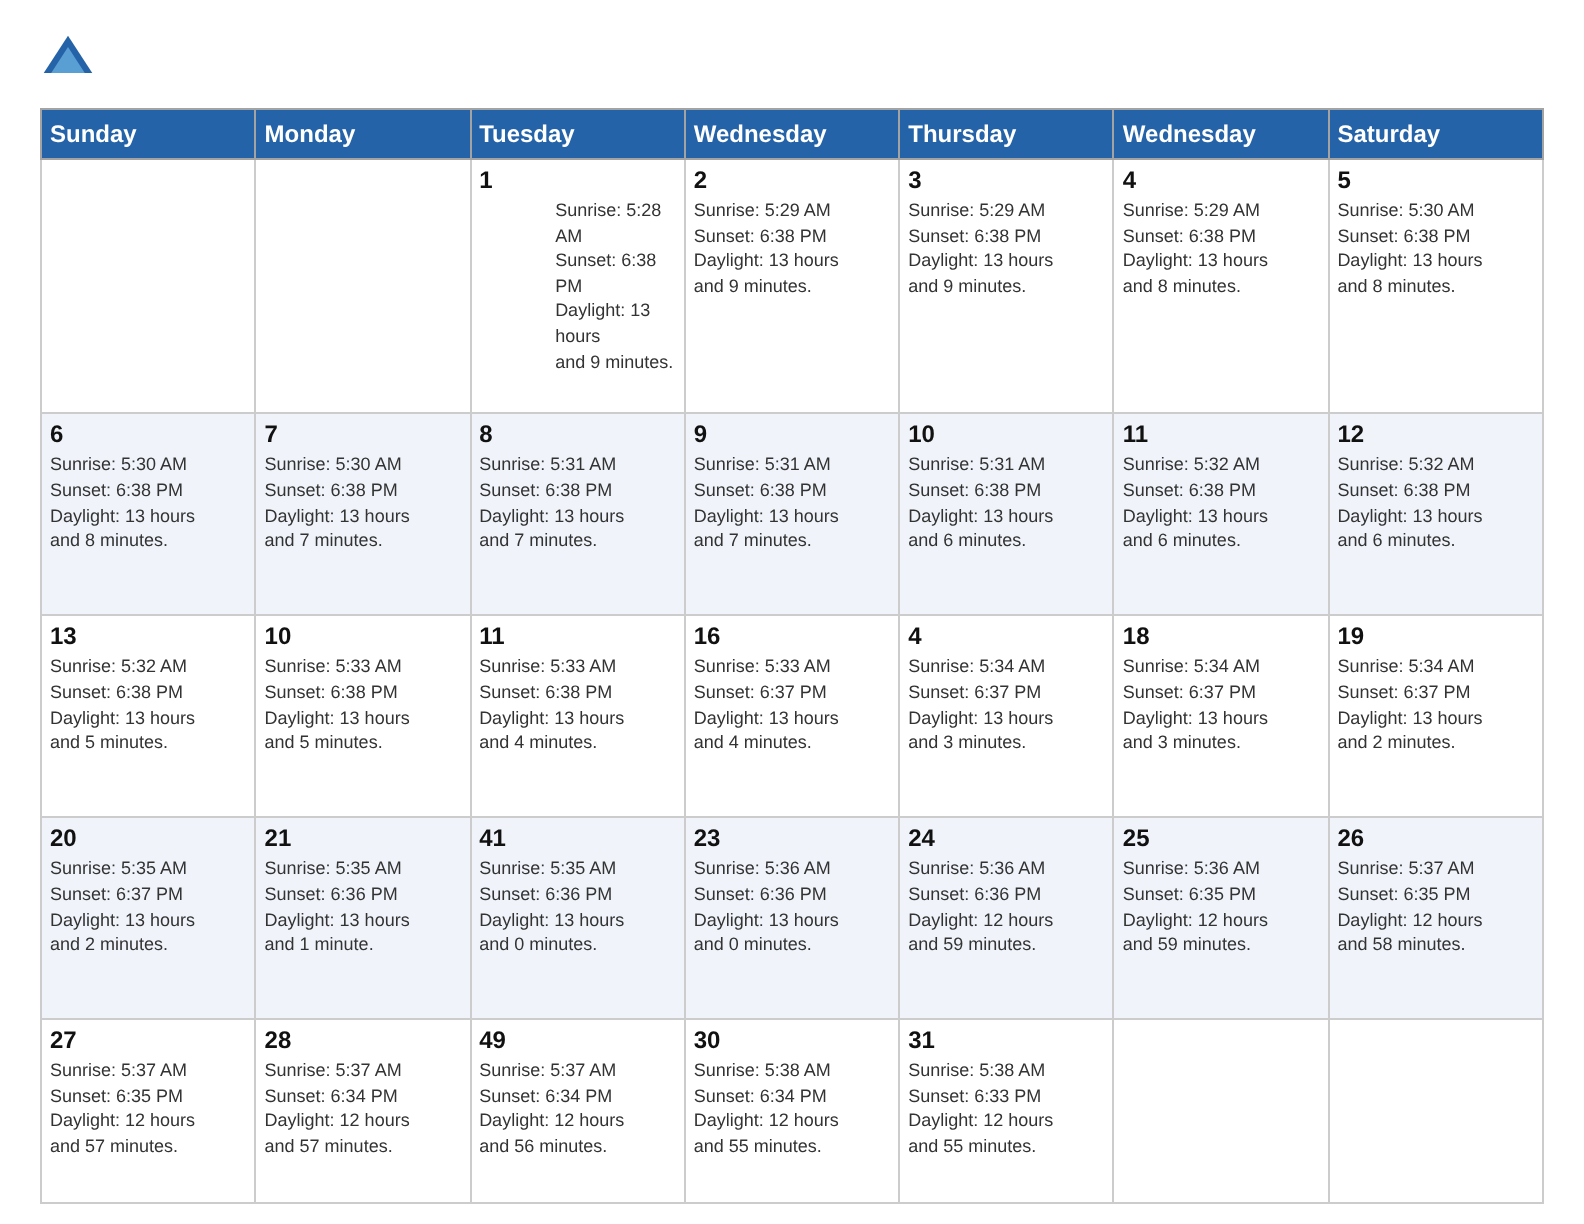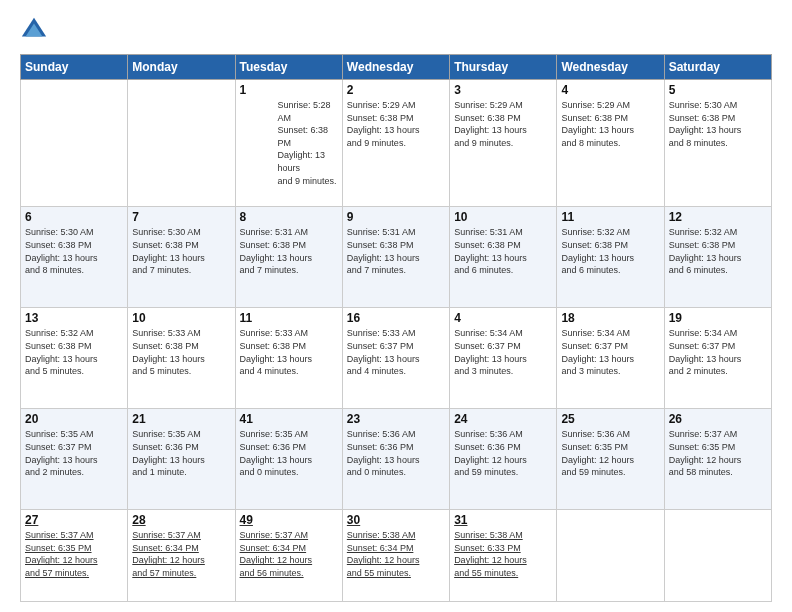--- a/index.html
+++ b/index.html
@@ -80,21 +80,20 @@
       vertical-align: top;
       border: 1px solid #ccc;
       padding: 3px 4px;
       font-size: 9.5px;
       color: #333;
       background: #fff;
       height: 88px;
     }
     .calendar tr:last-child td {
       height: 80px;
-      text-decoration: underline;
     }
     .day-number {
       font-size: 12px;
       font-weight: bold;
       color: #111;
       display: block;
       margin-bottom: 2px;
     }
     .day-info {
       font-size: 9px;

